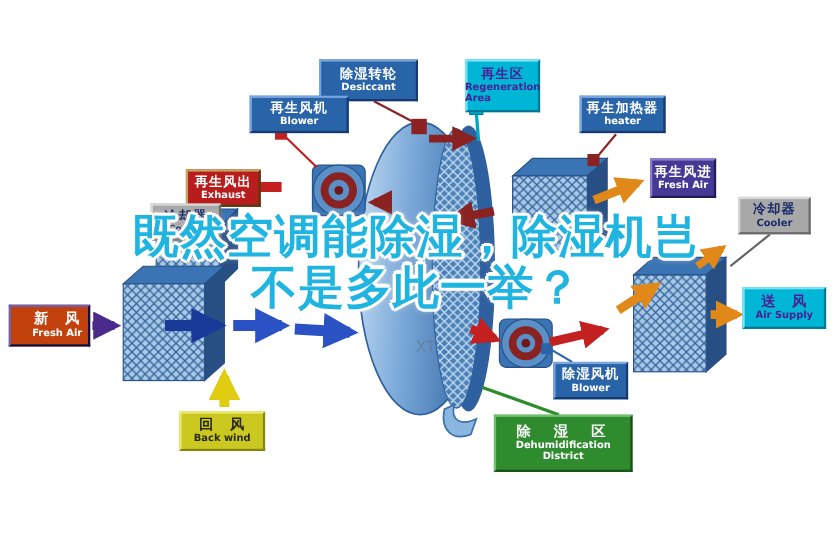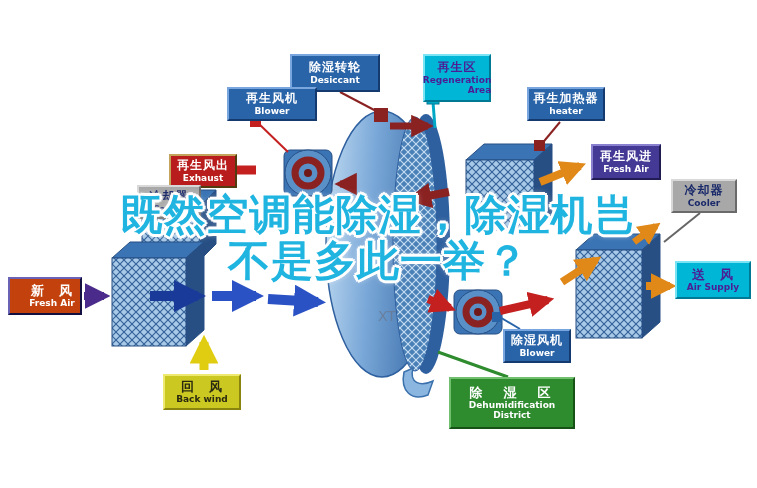--- a/index.html
+++ b/index.html
@@ -1,42 +1,42 @@
 <!DOCTYPE html>
 <html><head>
 <meta charset="utf-8">
 <style>
   html,body{margin:0;padding:0;background:#fff;}
   .canvas{position:relative;width:757px;height:488px;background:#ffffff;overflow:hidden;
           font-family:"DejaVu Sans",sans-serif;}
   svg.diagram{position:absolute;left:0;top:0;z-index:1;}
   
   .label{position:absolute;z-index:5;display:flex;flex-direction:column;align-items:center;
-         justify-content:center;text-align:right;font-weight:bold;line-height:1.12;
+         justify-content:center;text-align:left;font-weight:bold;line-height:1.12;
          box-sizing:border-box;border:2px solid;padding:1px 2px;}
   .label .zh{display:block;font-size:12px;letter-spacing:1px;}
   .label .en{display:block;font-size:9px;}
   .lbl-blue  {background:#2a64a8;color:#fff;border-color:#7aa6e0 #143a70 #143a70 #7aa6e0;}
   .lbl-cyan  {background:#00b6d6;color:#4c1d95;border-color:#7ae4f4 #007a94 #007a94 #7ae4f4;}
   .lbl-brown {background:#b91c1c;color:#fff;border-color:#c4a45a #503c0e #503c0e #c4a45a;}
   .lbl-gray  {background:#a8a8a8;color:#1a2a6a;border-color:#d8d8d8 #6a6a6a #6a6a6a #d8d8d8;}
   .lbl-navy  {background:#c2410c;color:#fff;border-color:#6a62b4 #121040 #121040 #6a62b4;padding-left:16px;}
   .lbl-yellow{background:#ccc822;color:#2a2a10;border-color:#eeea70 #88840e #88840e #eeea70;}
   .lbl-purple{background:#443a96;color:#fff;border-color:#8a80d0 #221c54 #221c54 #8a80d0;}
   .lbl-green {background:#2e8b2e;color:#fff;border-color:#70c070 #175217 #175217 #70c070;}
   
   .p-desiccant      {left:290px;top:54px;width:90px;height:38px;}
   .p-regen-area     {left:423px;top:54px;width:68px;height:48px;}
   .p-regen-blower   {left:227px;top:87px;width:90px;height:34px;}
   .p-regen-heater   {left:527px;top:87px;width:78px;height:34px;}
   .p-exhaust        {left:169px;top:154px;width:68px;height:34px;}
   .p-cooler-left    {left:137px;top:185px;width:64px;height:34px;}
   .p-fresh-air-left {left:8px;  top:277px;width:74px;height:38px;}
   .p-back-wind      {left:163px;top:374px;width:78px;height:36px;}
-  .p-regen-fresh-air{left:591px;top:144px;width:70px;height:36px;}
+  .p-regen-fresh-air{left:591px;top:144px;width:60px;height:36px;}
   .p-cooler-right   {left:671px;top:179px;width:66px;height:34px;}
   .p-air-supply     {left:675px;top:261px;width:76px;height:38px;}
   .p-dehumid-blower {left:503px;top:329px;width:68px;height:34px;}
   .p-dehumid-zone   {left:449px;top:377px;width:126px;height:52px;}
   .p-dehumid-zone .zh{font-size:13px;letter-spacing:4px;}
   .p-air-supply .zh,.p-fresh-air-left .zh,.p-back-wind .zh{font-size:13px;}
   
   .overlay{position:absolute;left:0;right:0;top:192px;z-index:10;text-align:center;
            font-weight:bold;color:#1fb5e0;font-size:42px;letter-spacing:1px;line-height:1.1;
            text-shadow:-2px -2px 0 #fff,2px -2px 0 #fff,-2px 2px 0 #fff,2px 2px 0 #fff,

